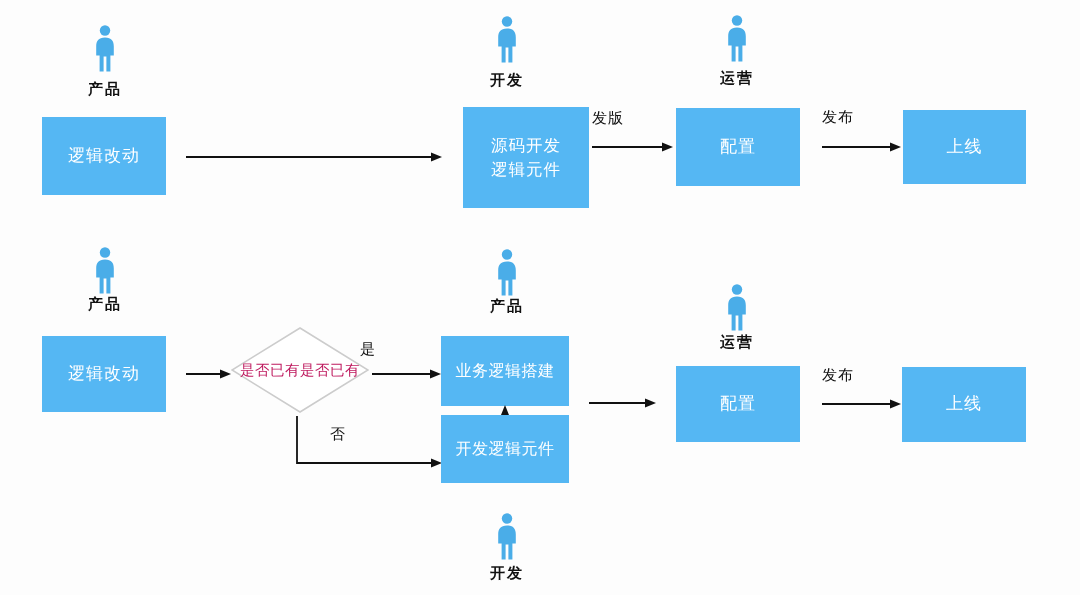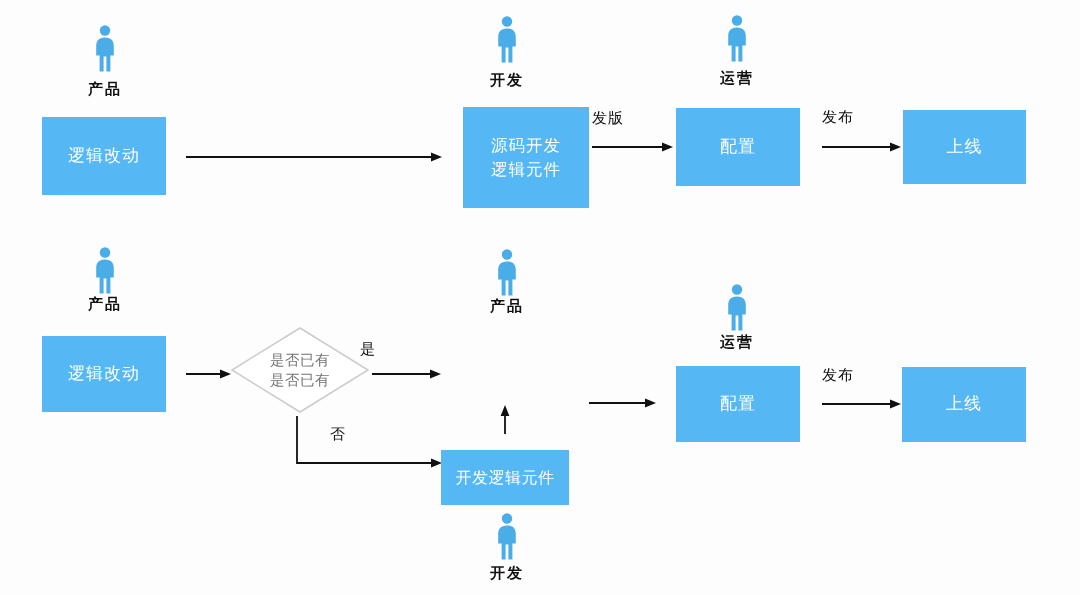--- a/index.html
+++ b/index.html
@@ -43,24 +43,24 @@
   .diamond-shape {
     position: absolute;
     left: 0; top: 0;
     width: 100%; height: 100%;
   }
   .diamond-text {
     position: absolute;
     left: 0; top: 0;
     width: 100%; height: 100%;
     display: flex;
-    flex-direction: column;
+    flex-direction: row;
     align-items: center;
     justify-content: center;
-    color: #737373;
+    color: #be185d;
     font-size: 14.5px;
     line-height: 1.4;
     letter-spacing: 0.5px;
     white-space: nowrap;
   }
 
   
   .person {
     position: absolute;
     width: 26px;
@@ -201,29 +201,30 @@
   </div>
 
   <div class="person" style="left:494px; top:248px;">
     <svg viewBox="0 0 26 48" xmlns="http://www.w3.org/2000/svg" aria-hidden="true">
       <circle cx="13" cy="6.5" r="5.2" fill="#4aade8"></circle>
       <path d="M13 13.5 C6.4 13.5 4.2 17 4.2 22.5 L4.2 31.5 L7.6 31.5 L7.6 47.5 L11.6 47.5 L11.6 32.5 L14.4 32.5 L14.4 47.5 L18.4 47.5 L18.4 31.5 L21.8 31.5 L21.8 22.5 C21.8 17 19.6 13.5 13 13.5 Z" fill="#4aade8"></path>
     </svg>
   </div>
   <div class="role-label" style="left:457px; top:297px; width:100px;">产品</div>
 
+  <div class="box wide-label" style="left:441px; top:336px; width:128px; height:70px;">业务逻辑搭建</div>
 
   <div class="conn" style="left:495px; top:404px;">
     <svg width="20" height="32" xmlns="http://www.w3.org/2000/svg">
       <line x1="10" y1="30" x2="10" y2="10" stroke="#111111" stroke-width="1.8"></line>
       <polygon points="10,1 5.6,12 14.4,12" fill="#111111"></polygon>
     </svg>
   </div>
 
-  <div class="box wide-label" style="left:441px; top:450px; width:128px; height:55px;">开发逻辑元件</div>
+  <div class="box wide-label" style="left:441px; top:415px; width:128px; height:68px;">开发逻辑元件</div>
 
   <div class="person" style="left:494px; top:512px;">
     <svg viewBox="0 0 26 48" xmlns="http://www.w3.org/2000/svg" aria-hidden="true">
       <circle cx="13" cy="6.5" r="5.2" fill="#4aade8"></circle>
       <path d="M13 13.5 C6.4 13.5 4.2 17 4.2 22.5 L4.2 31.5 L7.6 31.5 L7.6 47.5 L11.6 47.5 L11.6 32.5 L14.4 32.5 L14.4 47.5 L18.4 47.5 L18.4 31.5 L21.8 31.5 L21.8 22.5 C21.8 17 19.6 13.5 13 13.5 Z" fill="#4aade8"></path>
     </svg>
   </div>
   <div class="role-label" style="left:457px; top:564px; width:100px;">开发</div>
 
   <div class="conn" style="left:589px; top:393px;">

